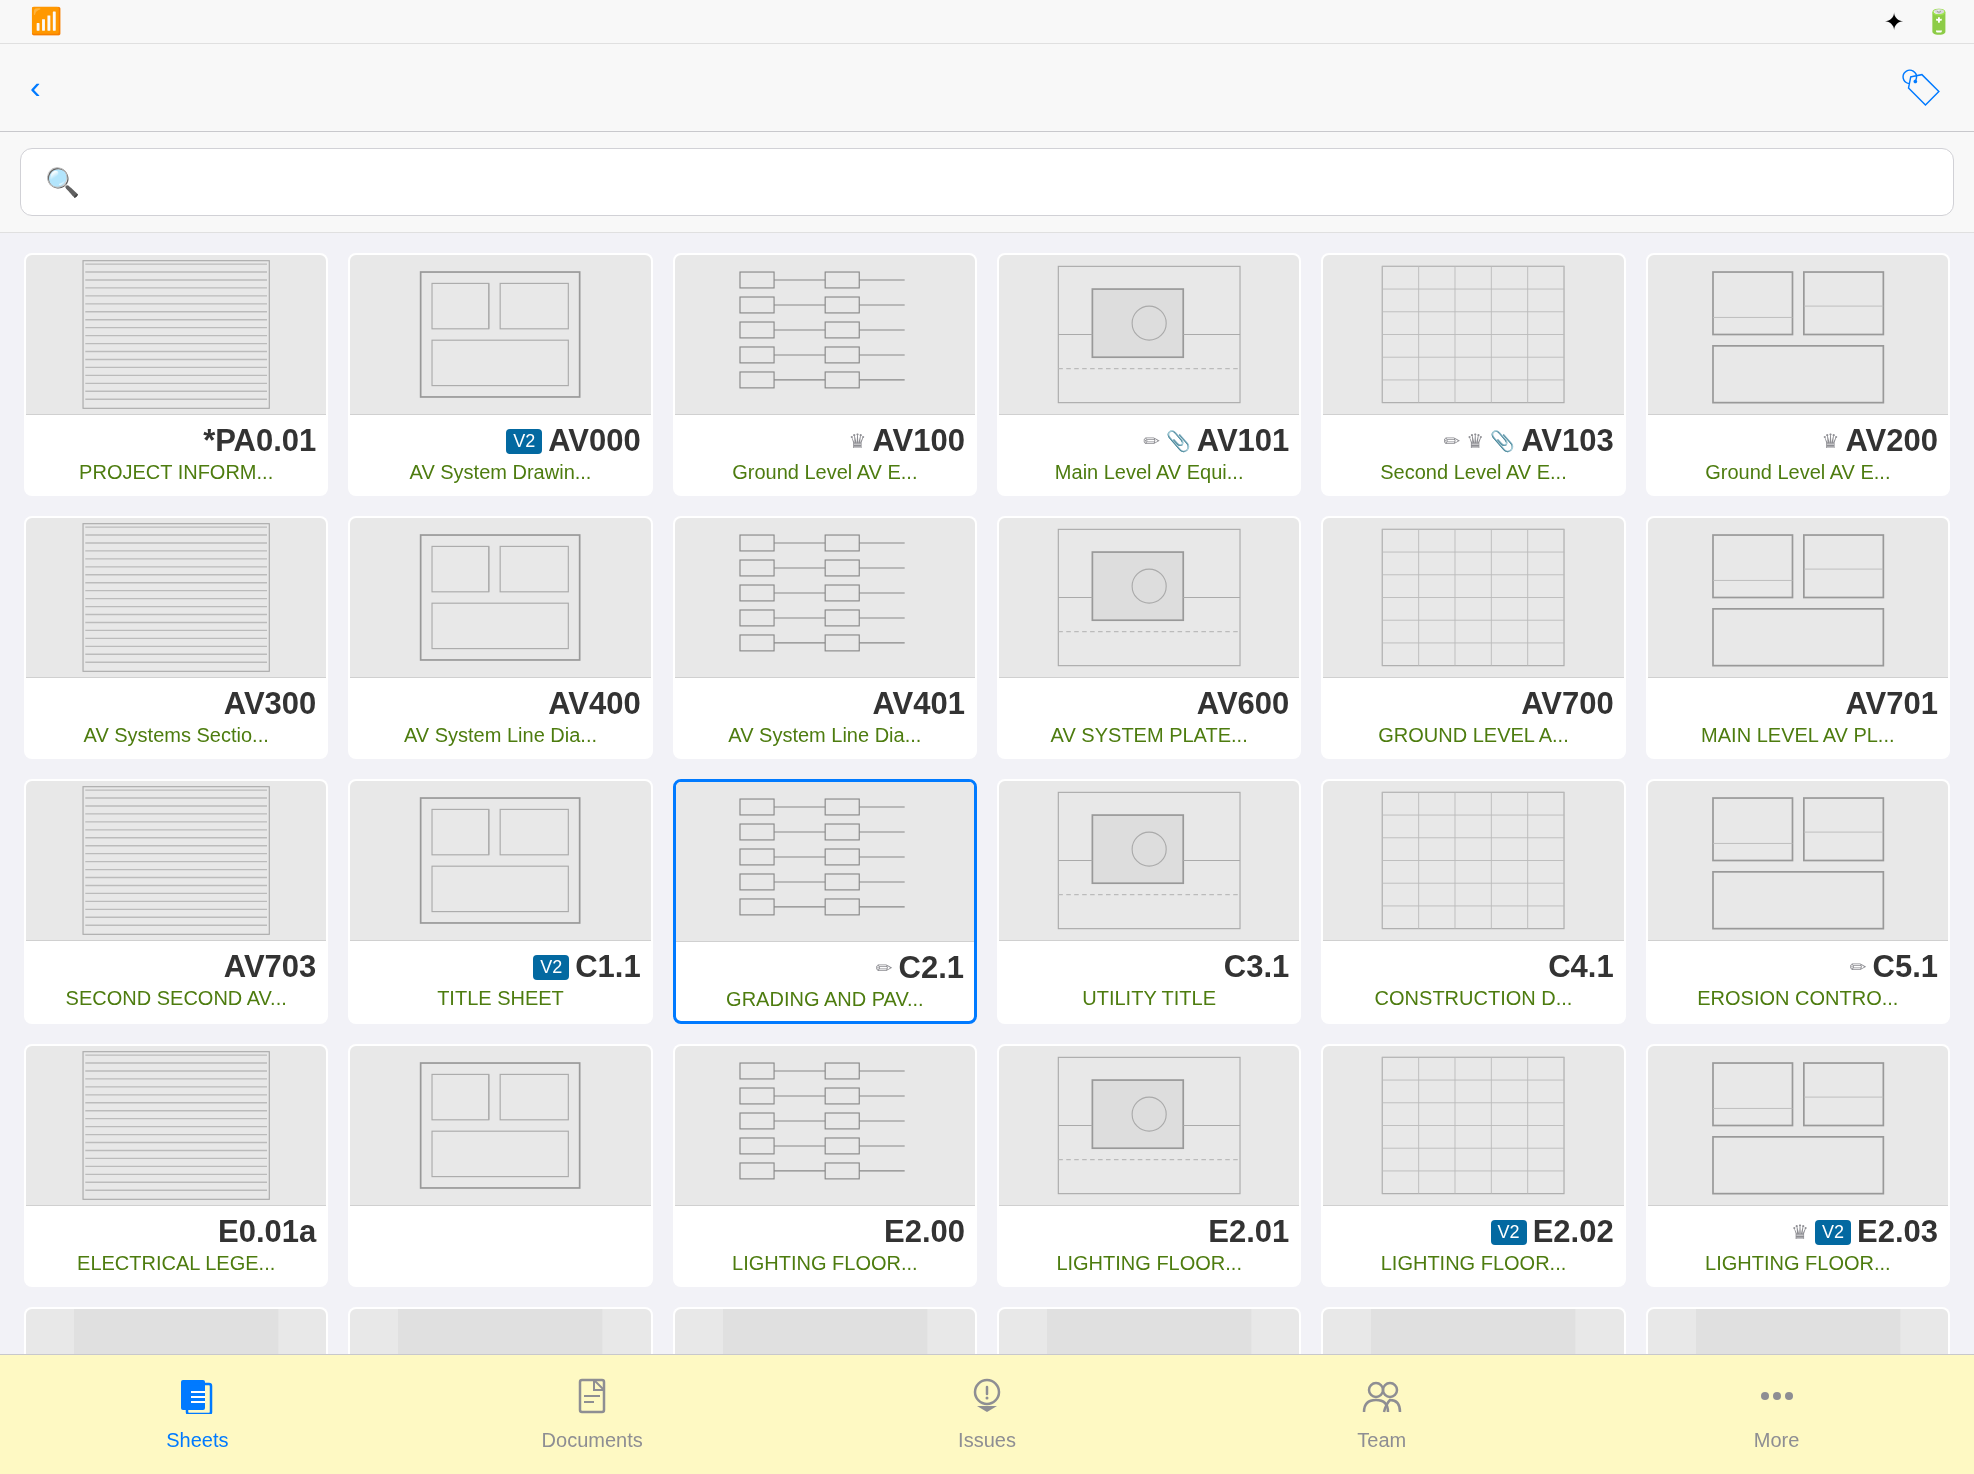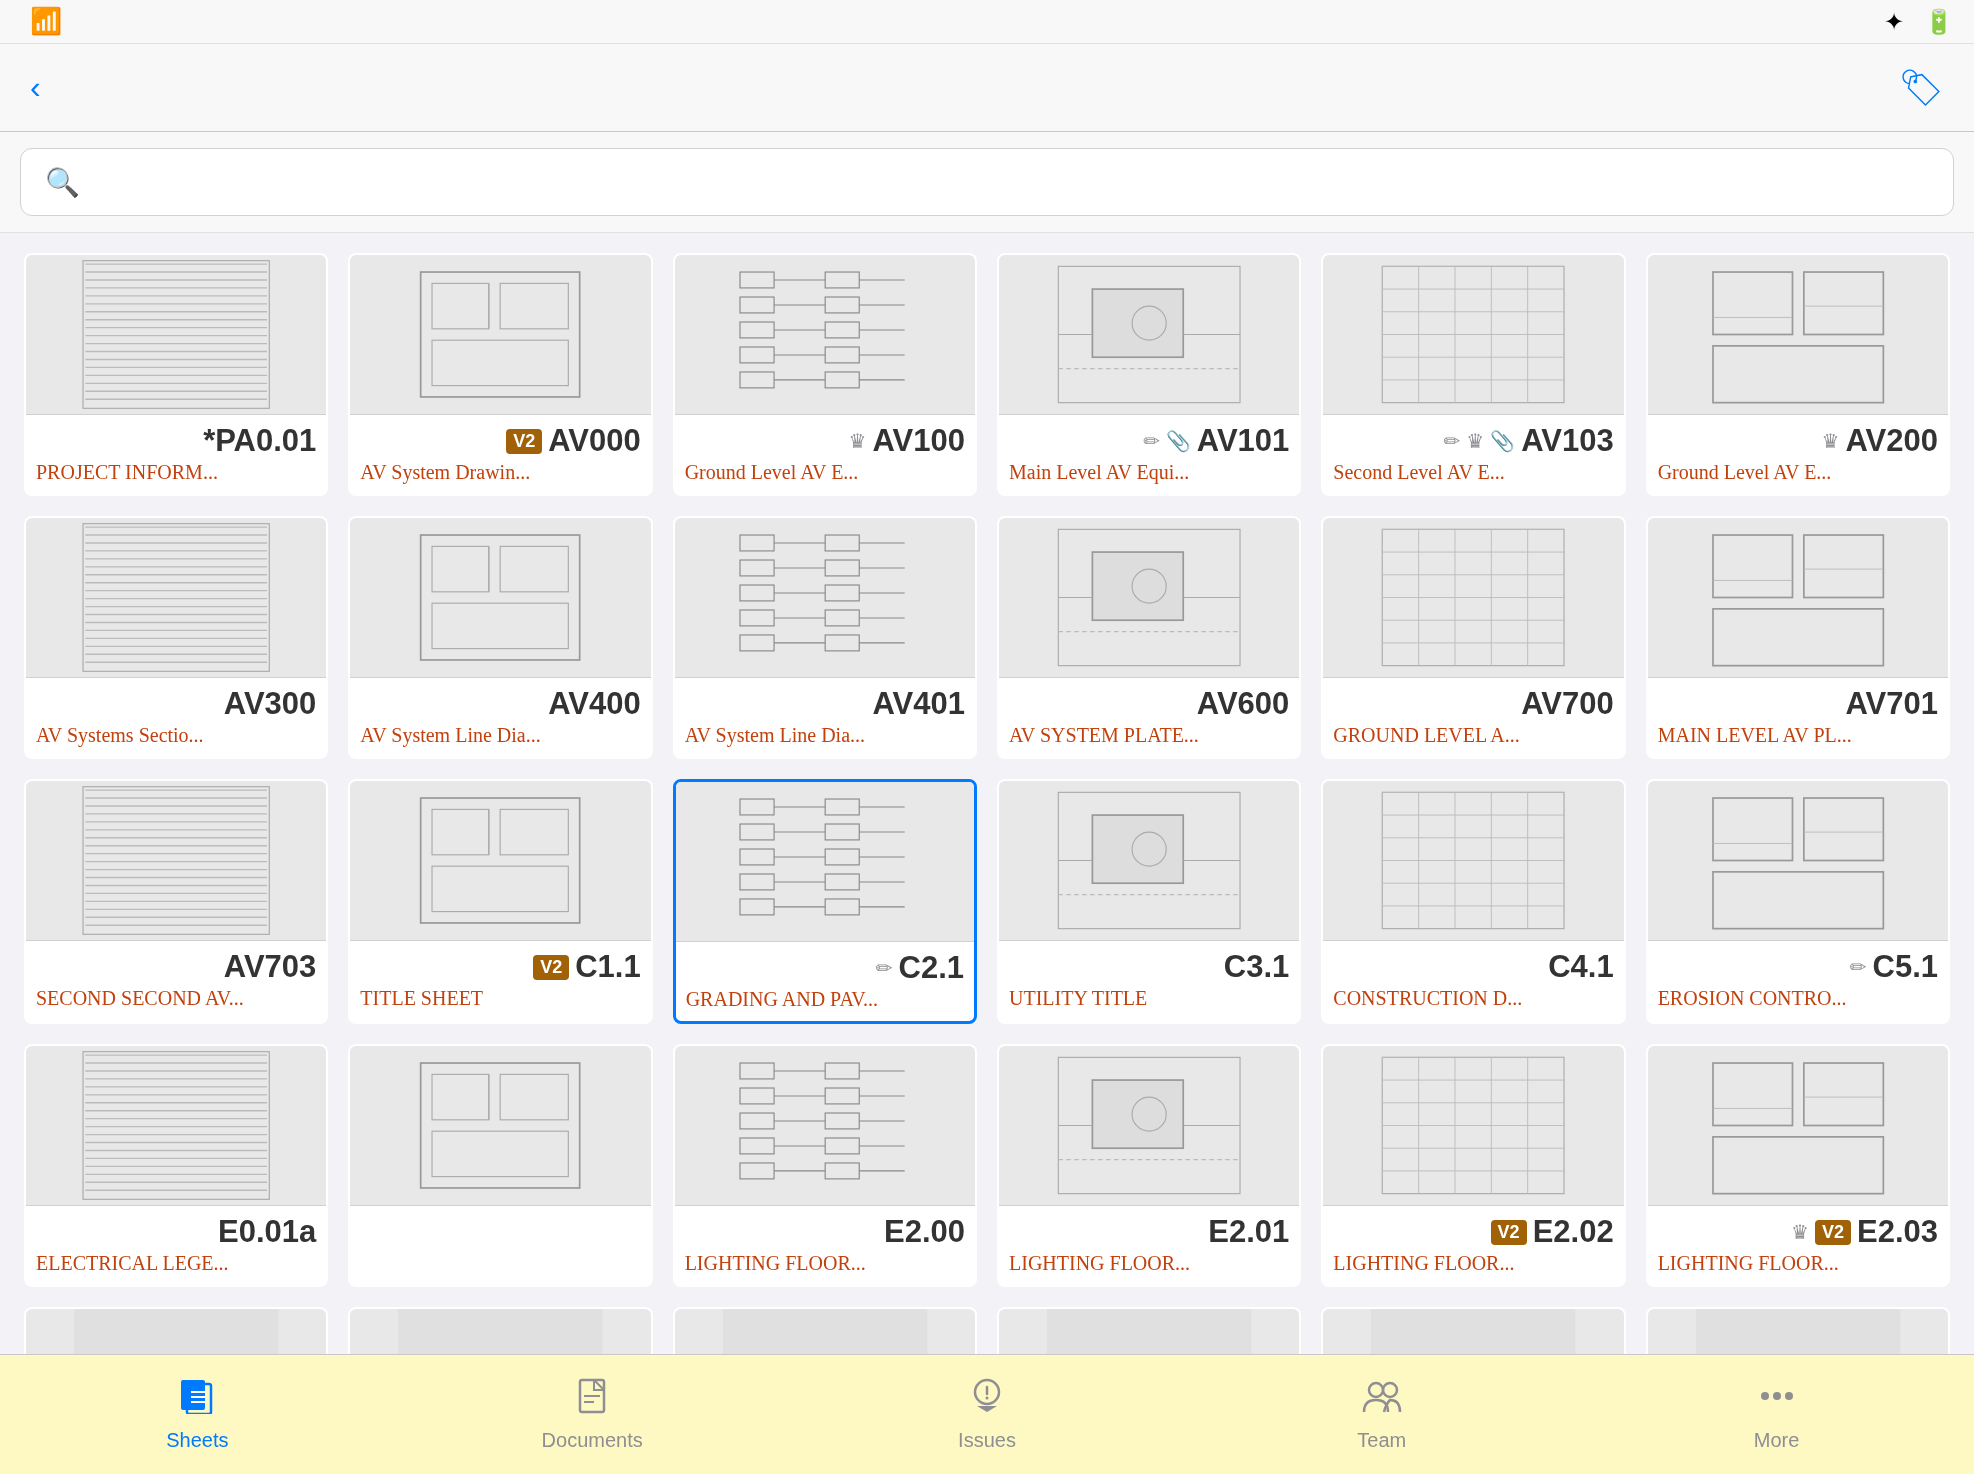--- a/index.html
+++ b/index.html
@@ -134,46 +134,45 @@
     }
     .sheet-meta {
       display: flex;
       align-items: center;
       justify-content: flex-end;
       gap: 6px;
       margin-bottom: 2px;
       min-height: 28px;
     }
     .sheet-badge {
-      background: #a16207;
+      background: #0369a1;
       color: #fff;
       font-size: 18px;
-      font-weight: 700;
+      font-weight: 400;
       padding: 2px 7px;
       border-radius: 4px;
       text-align: center;
     }
     .sheet-number {
       font-size: 31px;
       font-weight: 600;
       color: #333;
       text-align: right;
     }
     .sheet-icon-sym {
       color: #8e8e93;
       font-size: 20px;
     }
     .sheet-title {
       font-size: 20px;
-      color: #c2410c;
-      text-align: left;
+      color: #4d7c0f;
+      text-align: center;
       white-space: nowrap;
       overflow: hidden;
       text-overflow: ellipsis;
-      font-family: Liberation Serif, serif;
     }
 
     
     .tab-bar {
       position: fixed;
       bottom: 0;
       left: 0;
       right: 0;
       width: 1974px;
       height: 120px;

